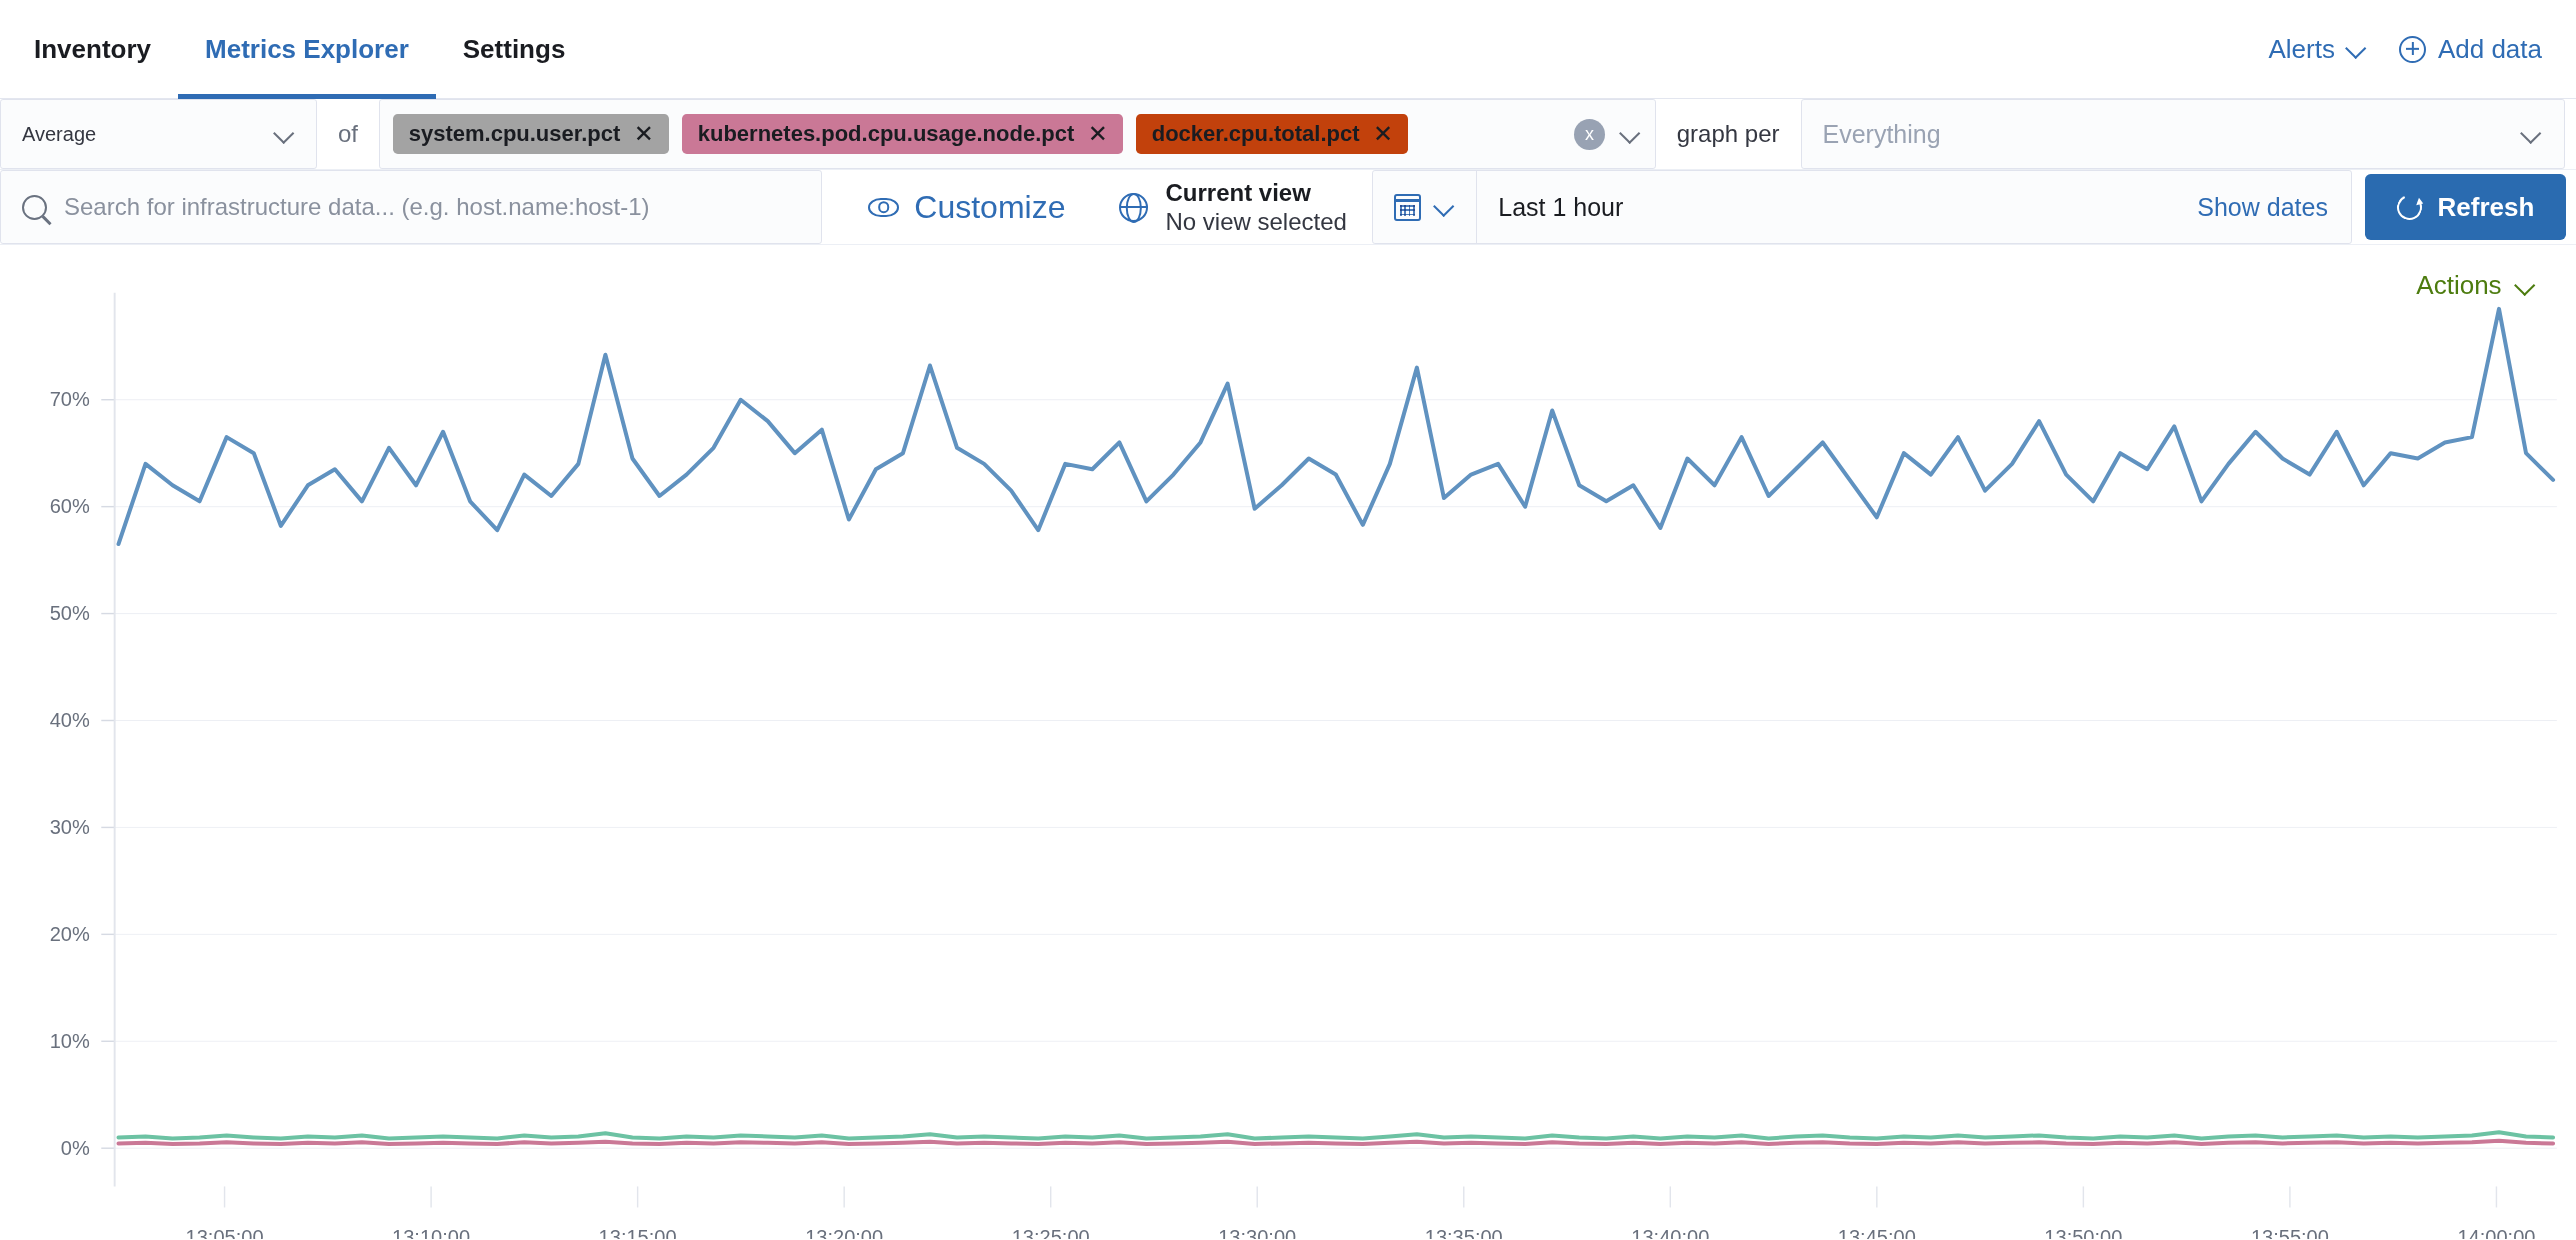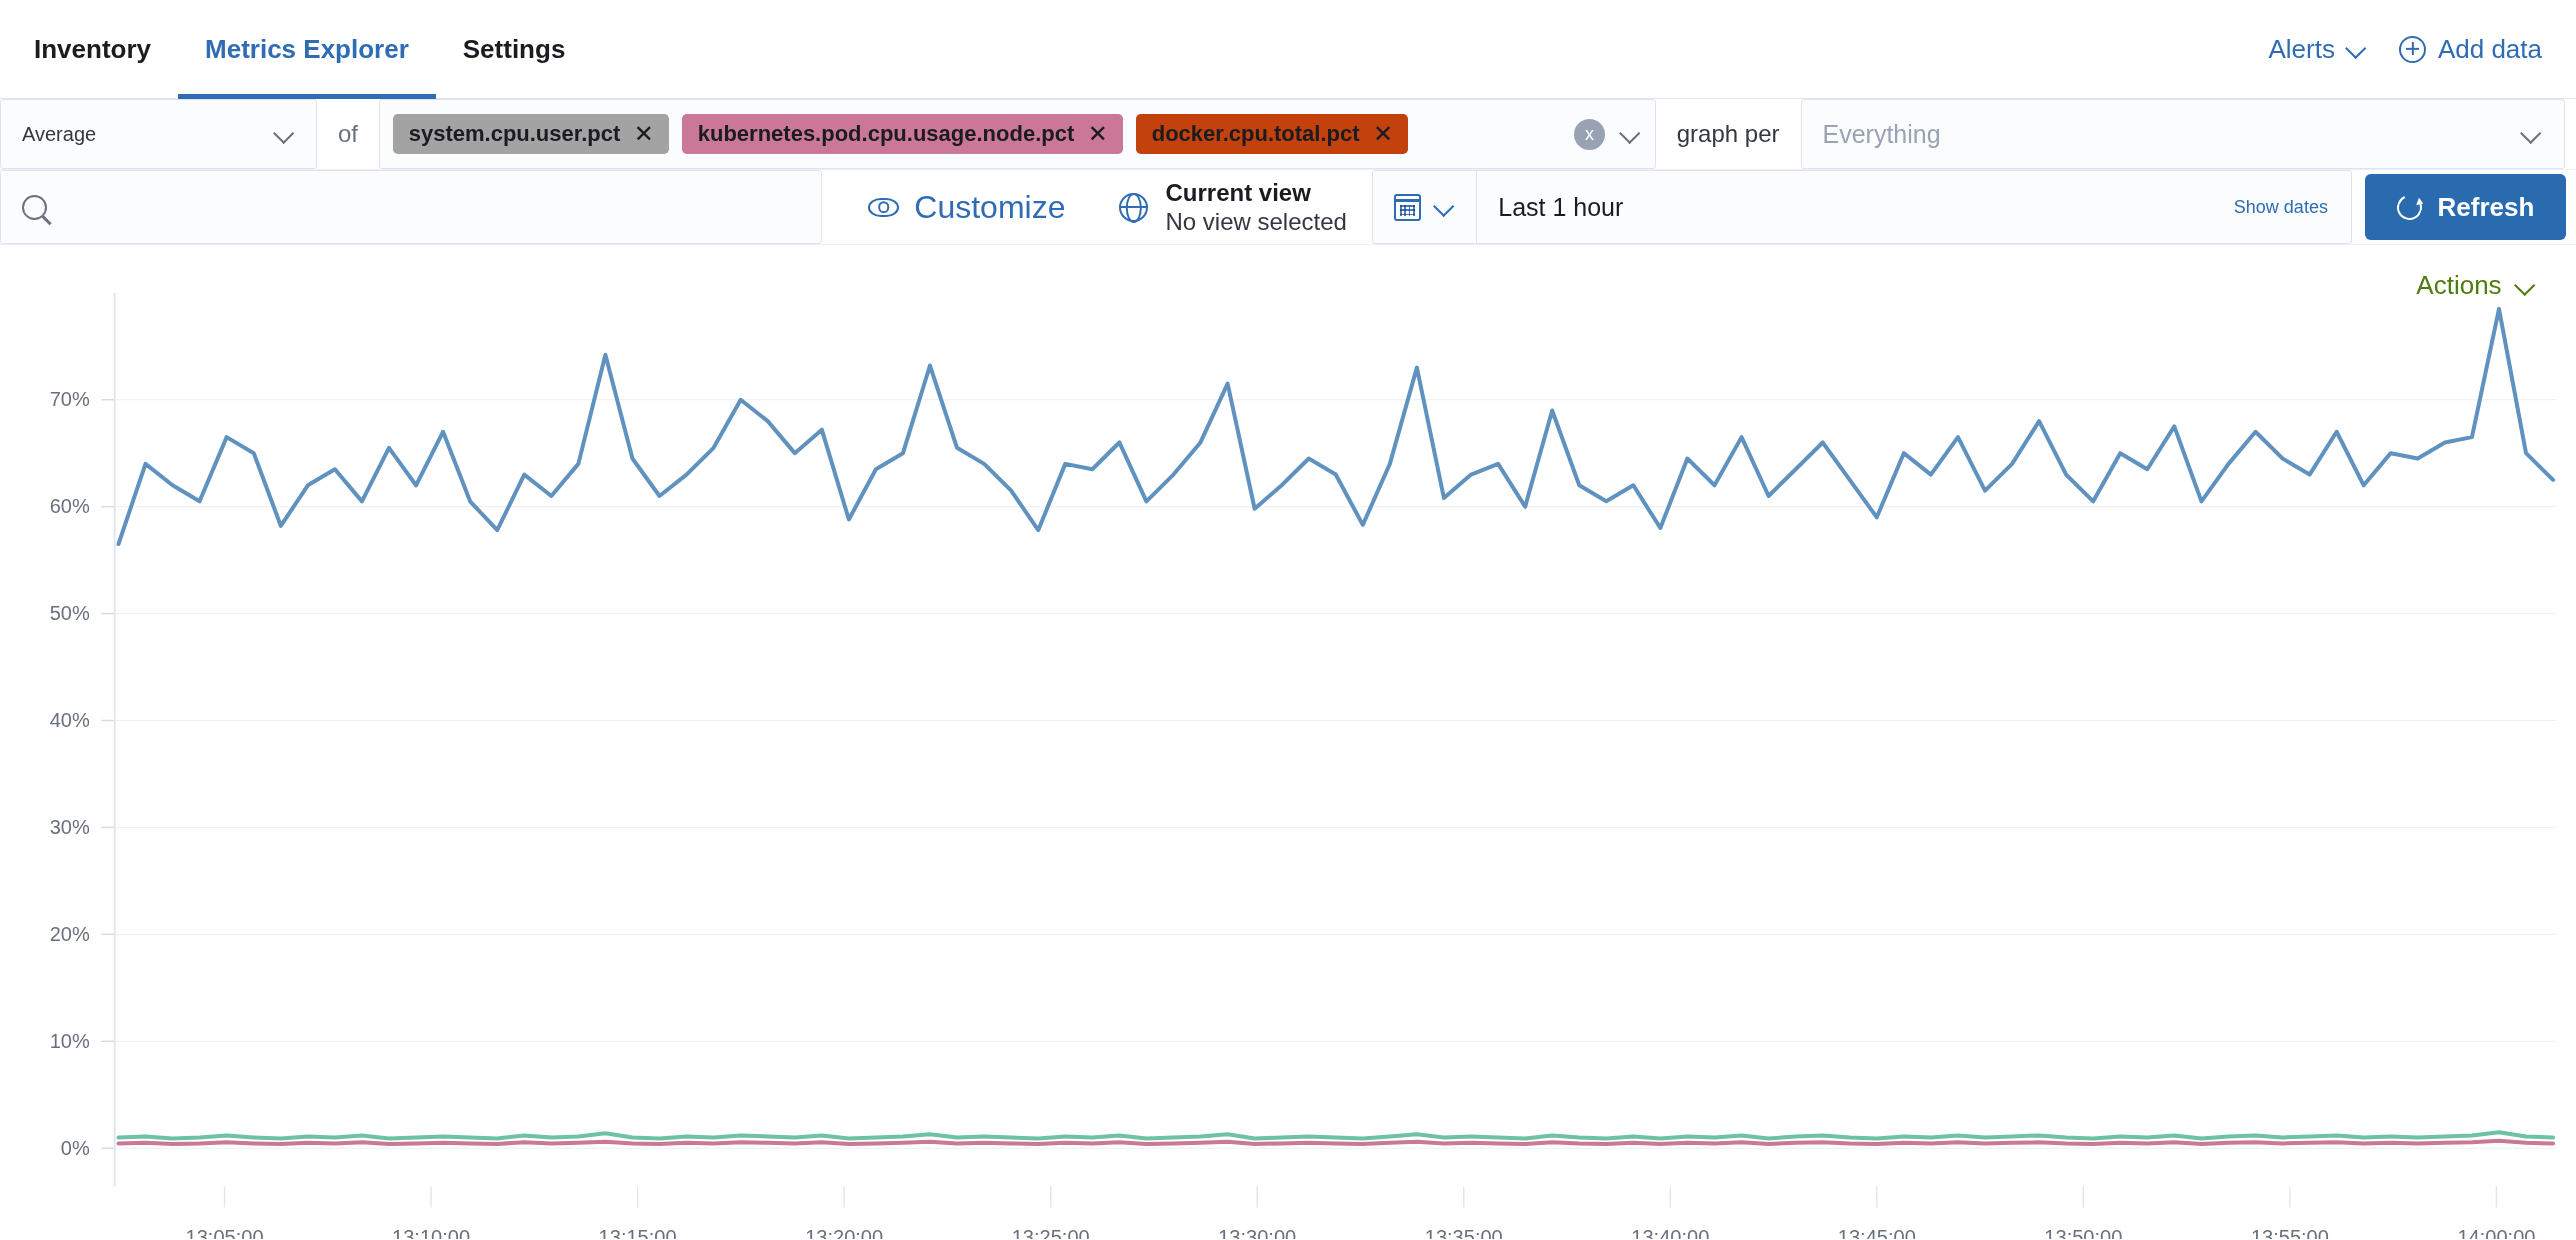--- a/index.html
+++ b/index.html
@@ -304,21 +304,21 @@
     flex: 1;
     display: flex; align-items: center;
     padding: 0 21px;
     font-size: 25px;
     color: #1a1c21;
     cursor: text;
   }
   .show-dates {
     display: flex; align-items: center;
     padding: 0 23px;
-    font-size: 18px;
+    font-size: 25px;
     color: #2f6cb4;
     cursor: pointer;
     white-space: nowrap;
   }
   .refresh-btn {
     display: flex; align-items: center; gap: 15.3px;
     padding: 0 32px;
     margin: 3.8px 9.6px 3.8px 0;
     background: #2a6bb0;
     color: #fff;
@@ -427,20 +427,21 @@
     </div>
   <div class="field everything-field">
     <span>Everything</span>
     <span class="chev chev-grey"></span>
   </div>
 </div>
 
 <div class="search-row">
   <div class="field search-field">
     <span class="search-icon"></span>
+    <span class="search-placeholder">Search for infrastructure data... (e.g. host.name:host-1)</span>
   </div>
   <div class="customize">
     <span class="eye-icon"></span>
     <span>Customize</span>
   </div>
   <div class="view-block">
     <span class="globe-icon"></span>
     <span class="view-text">
       <div class="view-title">Current view</div>
       <div class="view-sub">No view selected</div>

